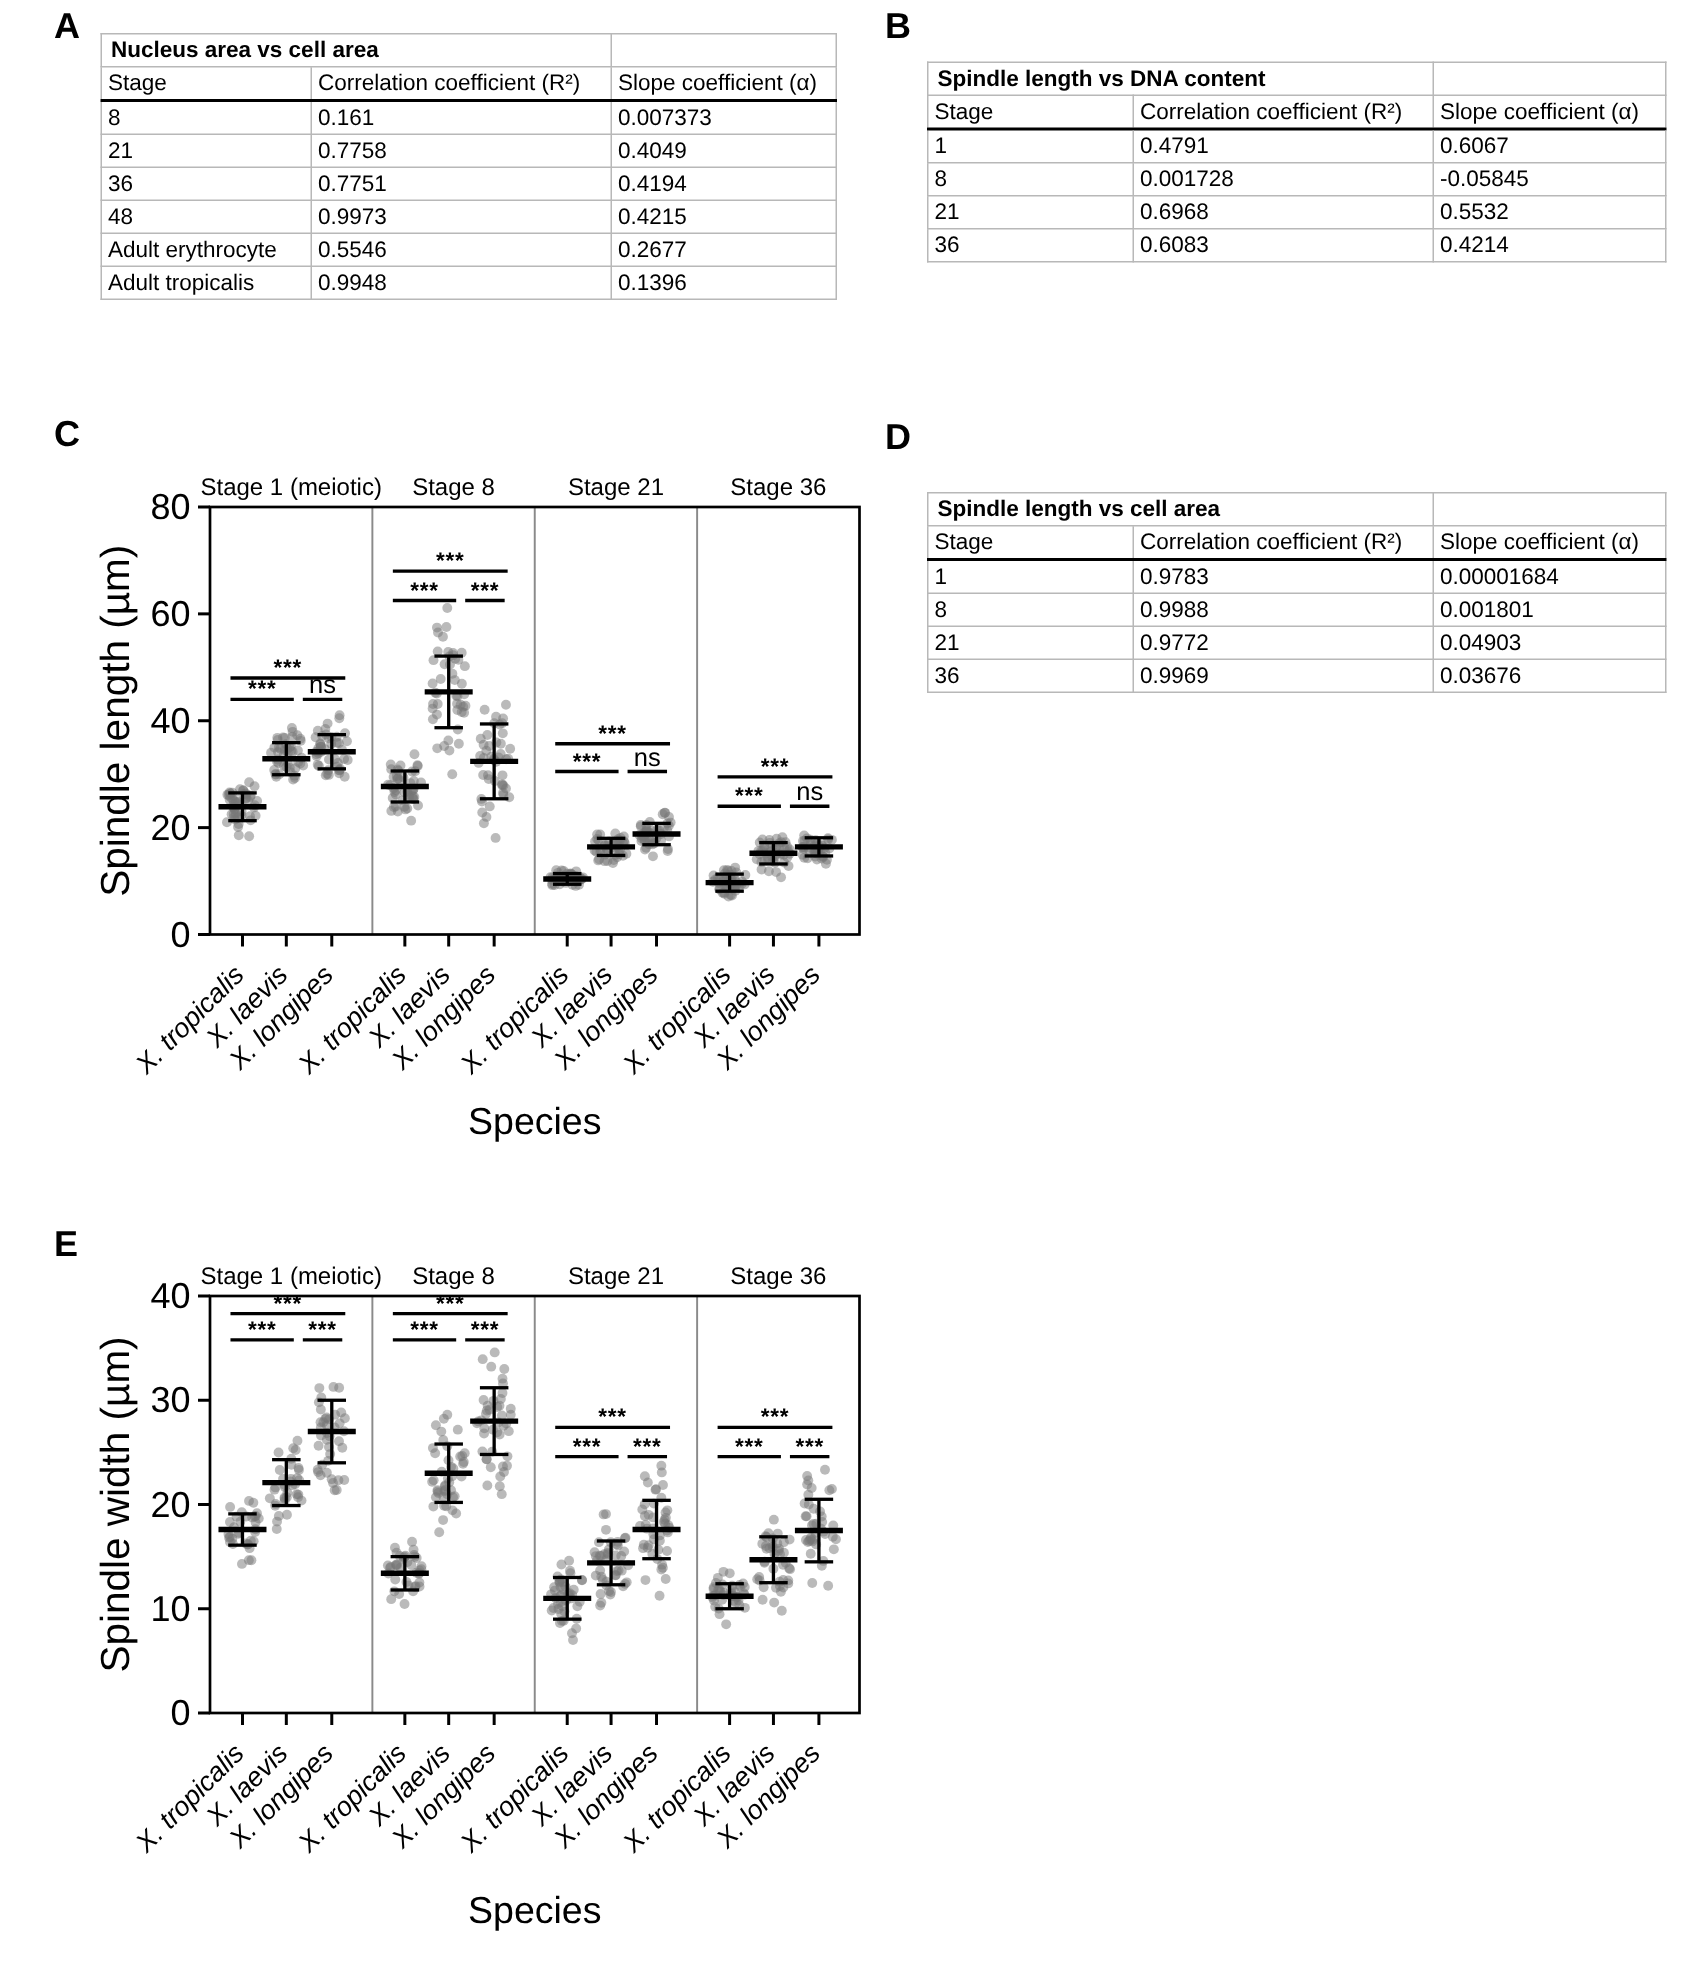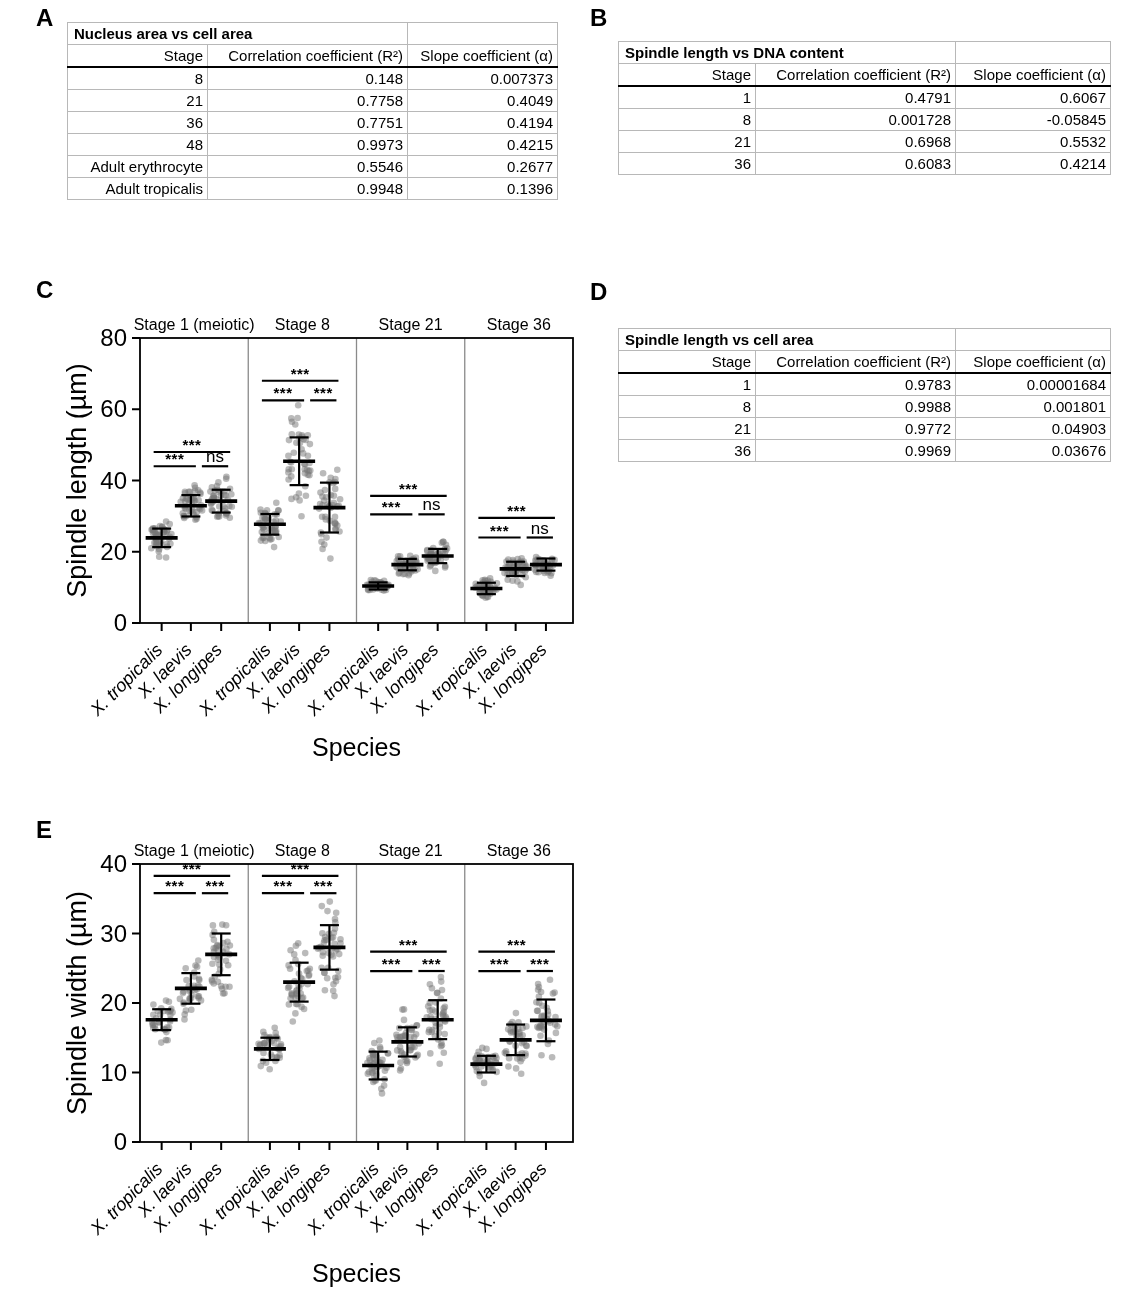--- a/index.html
+++ b/index.html
@@ -9,21 +9,21 @@
   #label-A{left:36px;top:6px;}
   #label-B{left:590px;top:6px;}
   #label-C{left:36px;top:278px;}
   #label-D{left:590px;top:280px;}
   #label-E{left:36px;top:818px;}
   .table-wrap{position:absolute;}
   #table-A{left:67px;top:22px;}
   #table-B{left:618px;top:41px;}
   #table-D{left:618px;top:328px;}
   table.sci-table{border-collapse:collapse;table-layout:fixed;background:#fff;}
-  table.sci-table td{border:1px solid #b8b8b8;font-size:15px;text-align:right;
+  table.sci-table td{border:1px solid #b8b8b8;font-size:15px;text-align:left;
                      height:21px;padding:0 4px;white-space:nowrap;overflow:hidden;}
   table.sci-table tr.title-row td{font-weight:bold;text-align:left;padding-left:6px;}
   table.sci-table tr.header-row td{border-bottom:2.5px solid #000;}
   svg.plot{position:absolute;}
   #svg-C{left:40px;top:295px;}
   #svg-E{left:40px;top:830px;}
   svg text{font-family:"Liberation Sans",sans-serif;fill:#000;}
 </style>
 </head>
 <body>
@@ -43,21 +43,21 @@
             <td colspan="2">Nucleus area vs cell area</td>
             <td></td>
           </tr>
           <tr class="header-row">
             <td>Stage</td>
             <td>Correlation coefficient (R²)</td>
             <td>Slope coefficient (α)</td>
           </tr>
           <tr>
             <td>8</td>
-            <td>0.148</td>
+            <td>0.161</td>
             <td>0.007373</td>
           </tr>
           <tr>
             <td>21</td>
             <td>0.7758</td>
             <td>0.4049</td>
           </tr>
           <tr>
             <td>36</td>
             <td>0.7751</td>

